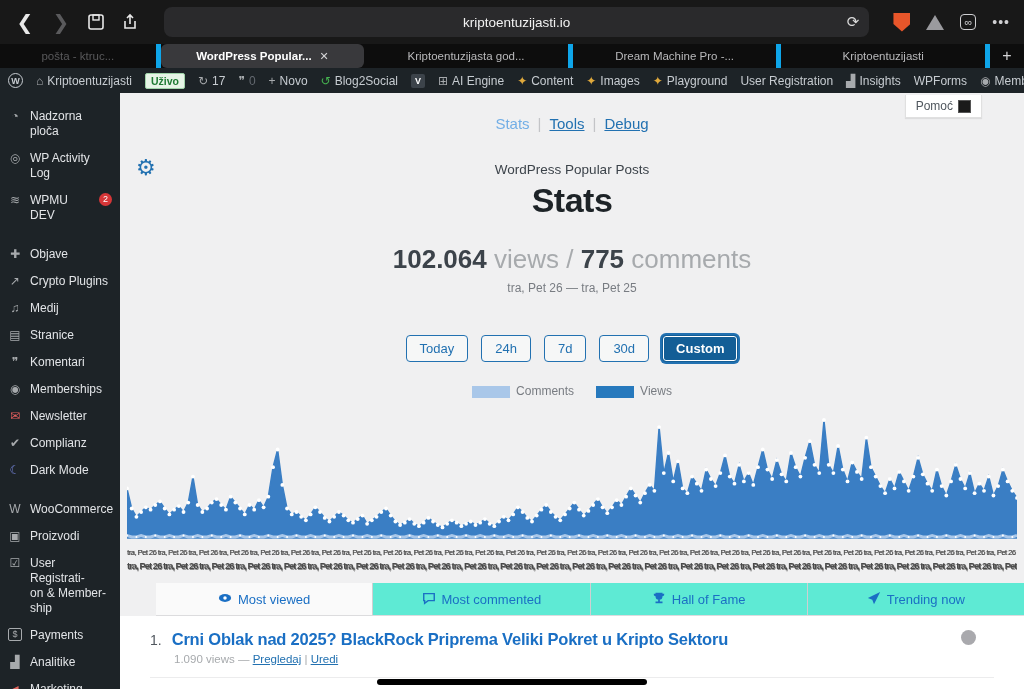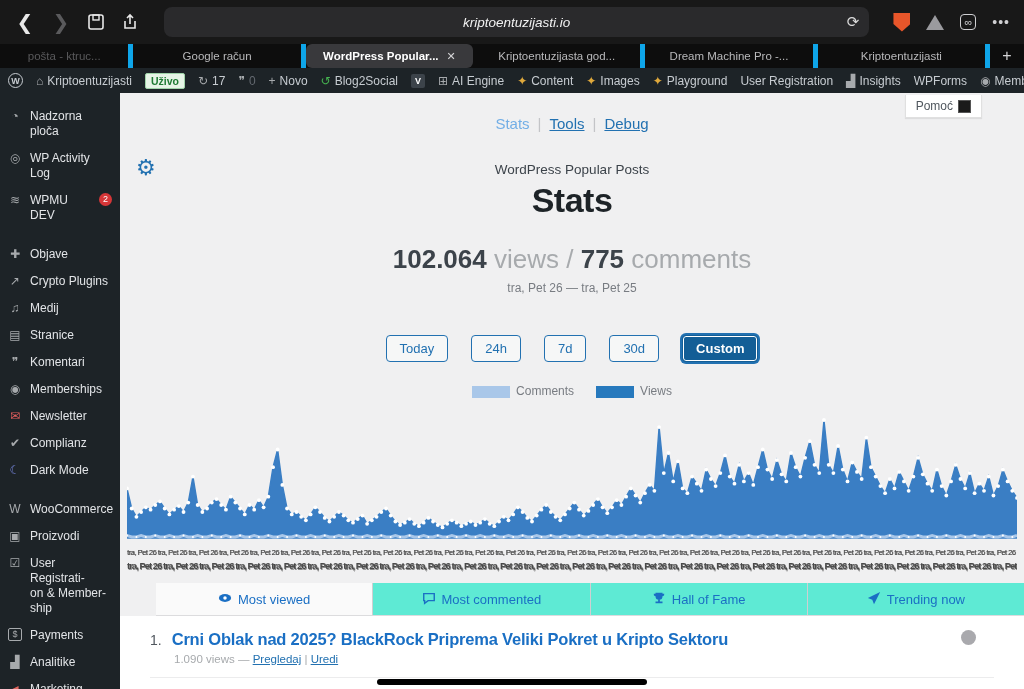--- a/index.html
+++ b/index.html
@@ -4,21 +4,21 @@
 <style>
   * { margin:0; padding:0; box-sizing:border-box; }
   html,body { width:1024px; height:689px; overflow:hidden; background:#000; }
   body { font-family:"Liberation Sans","DejaVu Sans",sans-serif; position:relative; }
 
   
   .chrome { height:44px; background:#181818; display:flex; align-items:center; padding:0 14px; gap:14px; }
   .nav-btn { color:#e8e8e8; font-size:20px; width:22px; text-align:center; cursor:pointer; }
   .nav-btn.dim { color:#5a5a5c; }
   .chrome-icon { width:20px; height:20px; display:flex; align-items:center; justify-content:center; }
-  .urlbar { flex:1; height:30px; background:#2a2a2c; border-radius:8px; margin:0 10px; display:flex; align-items:center; justify-content:center; color:#f2f2f2; font-size:13.5px; position:relative;font-style:italic; }
+  .urlbar { flex:1; height:30px; background:#2a2a2c; border-radius:8px; margin:0 10px; display:flex; align-items:center; justify-content:center; color:#f2f2f2; font-size:13.5px; position:relative; }
   .urlbar .reload { position:absolute; right:10px; color:#dcdcdc; font-size:15px; }
   .chrome-right { display:flex; align-items:center; gap:16px; }
   .shield { width:17px; height:19px; background:#e8562a; clip-path:polygon(0 0,100% 0,100% 60%,50% 100%,0 60%); display:flex; align-items:center; justify-content:center; color:#fff; font-size:9px; font-weight:bold; }
   .tri { width:0; height:0; border-left:9px solid transparent; border-right:9px solid transparent; border-bottom:15px solid #9a9a9e; }
   .inf-box { border:1.5px solid #cfcfd2; border-radius:4px; color:#cfcfd2; font-size:11px; padding:0 3px; line-height:14px; }
   .dots { color:#cfcfd2; font-size:14px; letter-spacing:1px; }
 
   
   .tabstrip { height:24px; background:#0d0d0d; display:flex; align-items:center; color:#b9b9bb; font-size:11.5px; }
   .btab { flex:1; display:flex; align-items:center; justify-content:center; gap:8px; height:100%; border-right:5px solid #0ea5e9; white-space:nowrap; overflow:hidden; padding:0 6px; cursor:pointer; }
@@ -56,21 +56,21 @@
 
   .gear { position:absolute; left:16px; top:62px; color:#2271b1; font-size:22px; cursor:pointer; }
 
   .wpp-subtitle { text-align:center; margin-top:30px; font-size:13.5px; color:#3c434a; }
   .wpp-title { text-align:center; font-size:34px; font-weight:bold; color:#1d2327; margin-top:4px; letter-spacing:-0.5px; }
   .summary { text-align:center; margin-top:24px; font-size:26px; color:#50575e; }
   .summary b { color:#3c434a; font-weight:bold; }
   .summary .lite { color:#a7aaad; font-weight:normal; }
   .date-range { text-align:center; margin-top:6px; font-size:12px; color:#787c82; }
 
-  .range-row { display:flex; justify-content:center; gap:23px; margin-top:40px;align-items:center; }
+  .range-row { display:flex; justify-content:center; gap:13px; margin-top:40px;align-items:center; }
   .range-btn { border:1px solid #2271b1; color:#2271b1; background:#f6f7f7; font-size:13px; padding:5px 13px; border-radius:4px; cursor:pointer; font-family:inherit; }
   .range-btn.active { background:#135e96; color:#fff; border-color:#135e96; box-shadow:0 0 0 1px #fff inset, 0 0 0 2px #2271b1; font-weight:bold; }
 
   .legend { display:flex; justify-content:center; gap:22px; margin-top:22px; font-size:12px; color:#787c82; align-items:center; }
   .legend .sw { width:38px; height:12px; display:inline-block; margin-right:6px; vertical-align:middle; }
 
   .chartwrap { margin:14px 7px 0 7px; }
   .noise { overflow:hidden; white-space:nowrap; color:#4a4a4a; line-height:1; }
   .noise.n1 { font-size:7.5px; height:11px; letter-spacing:-0.5px; margin-top:3px; text-shadow:0.6px 0 0 #777; }
   .noise.n2 { font-size:9.5px; height:14px; font-weight:bold; letter-spacing:-1px; margin-top:1px; text-shadow:0.7px 0.5px 0 #888; }
@@ -118,23 +118,20 @@
     <span class="shield"></span>
     <span class="tri"></span>
     <span class="inf-box">∞</span>
     <span class="dots">•••</span>
   </div>
 </div>
 
 <div class="tabstrip">
     <div class="btab first">
       <span>pošta - ktruc...</span>
-    </div>
-    <div class="btab">
-      <span>Google račun</span>
     </div>
     <div class="btab active">
       <span>WordPress Popular...</span>
       <span class="x">✕</span>
     </div>
     <div class="btab">
       <span>Kriptoentuzijasta god...</span>
     </div>
     <div class="btab">
       <span>Dream Machine Pro -...</span>

